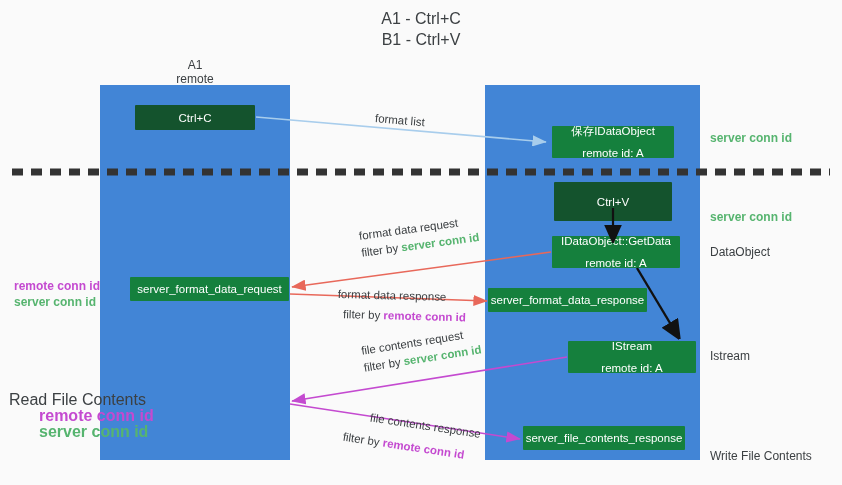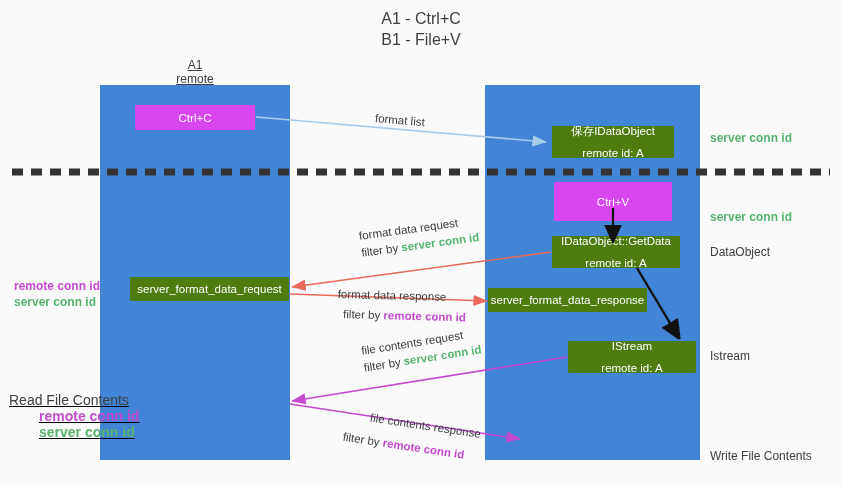--- a/index.html
+++ b/index.html
@@ -14,37 +14,37 @@
 
   
   .title{
     position:absolute;left:0;top:8px;width:842px;
     text-align:center;color:#3c4043;font-size:16px;line-height:21px;
   }
 
   
   .lane-head{
     position:absolute;text-align:center;color:#3c4043;
-    font-size:12px;line-height:14px;text-decoration:underline;
+    font-size:12px;line-height:14px;
   }
 
   
   .lane{
     position:absolute;background:#4285d6;
   }
 
   
   .node{
     position:absolute;box-sizing:border-box;
     display:flex;align-items:center;justify-content:center;
     text-align:center;color:#ffffff;font-size:11.5px;line-height:14px;
     border-radius:1px;
   }
-  .node.green{background:#d946ef;}
-  .node.orange{background:#4d7c0f;gap:8px;}
+  .node.green{background:#14532d;}
+  .node.orange{background:#15803d;gap:8px;}
 
   
   .side{
     position:absolute;font-size:12px;line-height:15px;color:#3c4043;
     white-space:nowrap;
   }
   .green-t{color:#56b46f;font-weight:bold;}
   .purple-t{color:#c44ad0;font-weight:bold;}
 
   
@@ -60,21 +60,21 @@
   .node{z-index:4;}
   .lane{z-index:0;}
 </style>
 </head>
 <body>
 
 <div id="stage">
 
   <div class="title">
     <div>A1 - Ctrl+C</div>
-    <div>B1 - File+V</div>
+    <div>B1 - Ctrl+V</div>
   </div>
 
   <div class="lane" style="left:100px;top:85px;width:190px;height:375px;"></div>
   <div class="lane" style="left:485px;top:85px;width:215px;height:375px;"></div>
 
   <div class="lane-head" style="left:100px;top:58px;width:190px;">
     <div>A1</div>
     <div>remote</div>
   </div>
   <div class="lane-head" style="left:485px;top:58px;width:215px;">
@@ -130,20 +130,21 @@
   <div class="node orange" style="left:568px;top:341px;width:128px;height:32px;flex-direction:column;">
     <span>IStream</span>
     <span>remote id: A</span>
   </div>
 
   <div class="node orange" style="left:130px;top:277px;width:159px;height:24px;">server_format_data_request</div>
 
   <div class="node orange" style="left:488px;top:288px;width:159px;height:24px;">server_format_data_response</div>
 
 
+  <div class="node orange" style="left:523px;top:426px;width:162px;height:24px;">server_file_contents_response</div>
 
   <div class="elabel txt" style="left:375px;top:111px;transform:rotate(5deg);transform-origin:left center;">format list</div>
 
   <div class="txt" style="position:absolute;left:358px;top:228px;transform:rotate(-7.7deg);transform-origin:left top;font-size:11.5px;line-height:17px;white-space:nowrap;color:#3c4043;">
     <div>format data request</div>
     <div>
       <span>filter by </span><span class="green-t">server conn id</span>
     </div>
   </div>
 
@@ -176,19 +177,19 @@
 
   <div class="side txt" style="left:710px;top:349px;">Istream</div>
 
   <div class="side txt" style="left:710px;top:449px;">Write File Contents</div>
 
   <div class="txt" style="position:absolute;left:14px;top:278px;font-size:12px;line-height:16px;white-space:nowrap;">
     <div class="purple-t">remote conn id</div>
     <div class="green-t">server conn id</div>
   </div>
 
-  <div class="txt" style="position:absolute;left:9px;top:392px;font-size:14px;line-height:16px;white-space:nowrap;text-decoration:underline;">
+  <div class="txt" style="position:absolute;left:9px;top:392px;font-size:16px;line-height:16px;white-space:nowrap;">
     <div style="color:#3c4043;">Read File Contents</div>
     <div class="purple-t" style="padding-left:30px;">remote conn id</div>
     <div class="green-t" style="padding-left:30px;">server conn id</div>
   </div>
 
 </div>
 
 </body></html>

